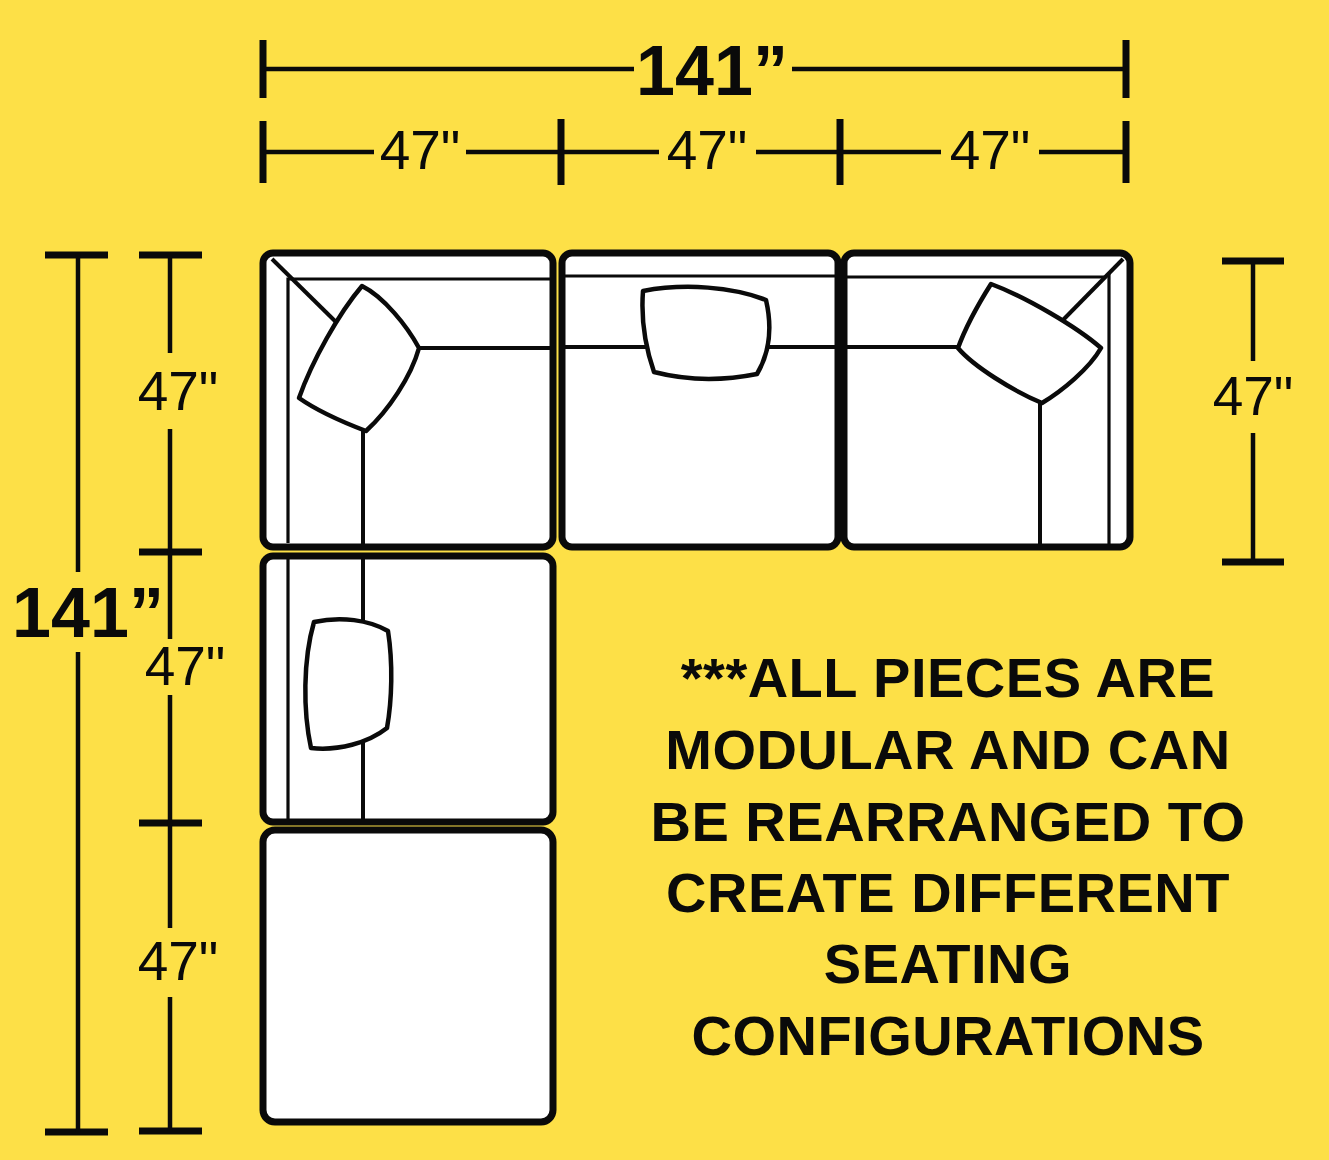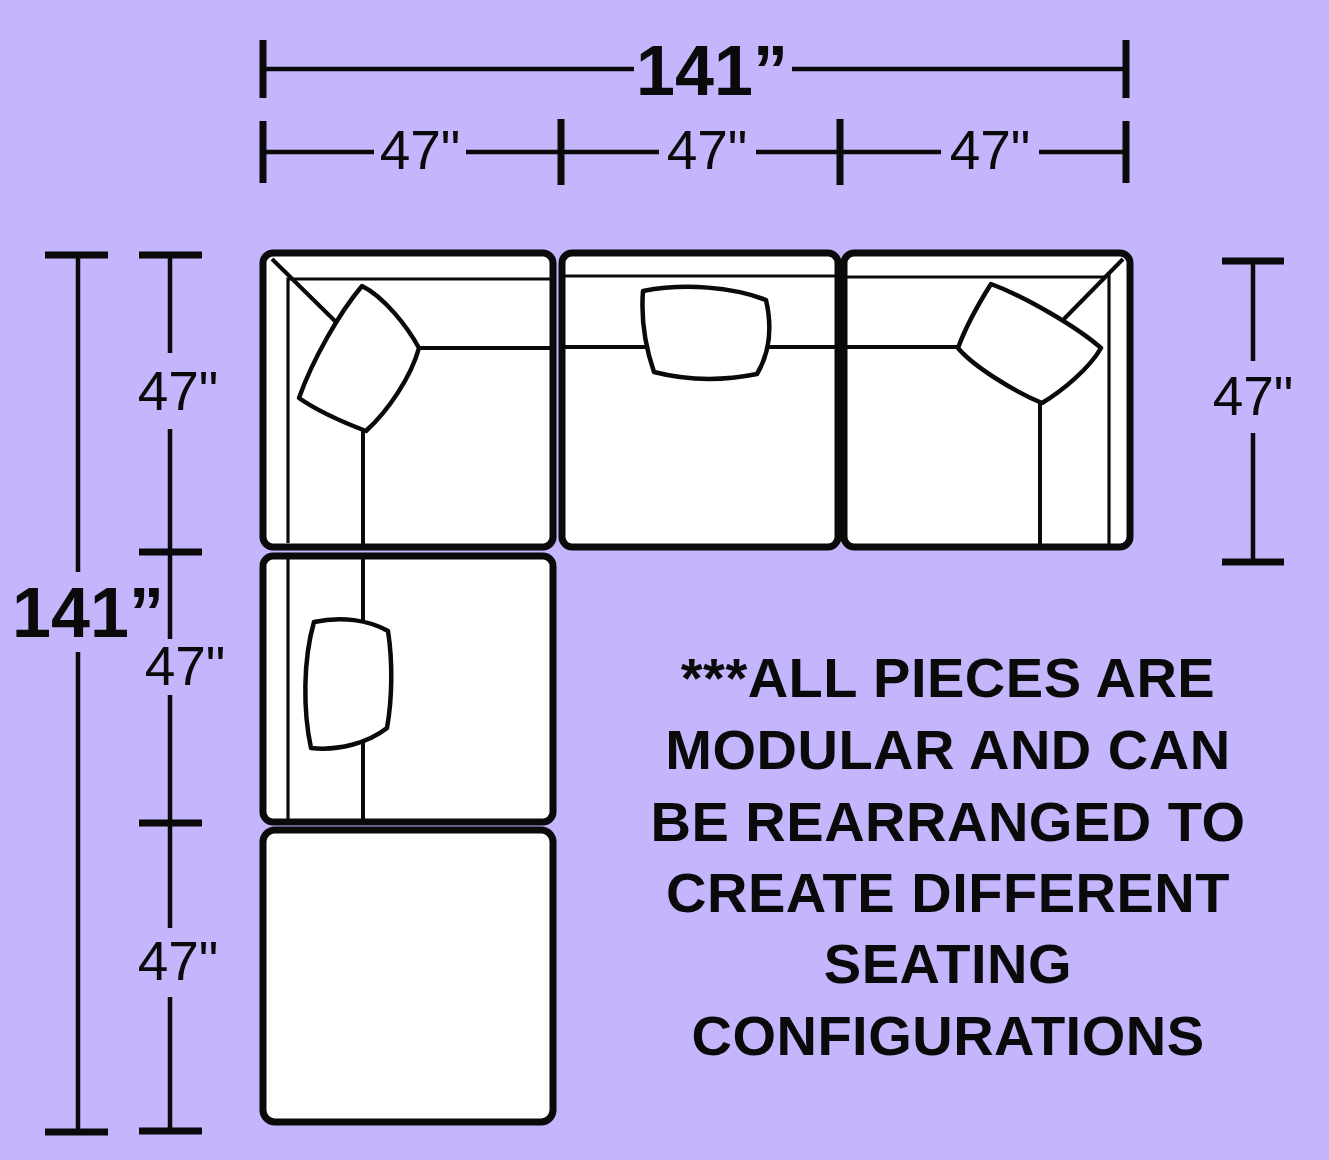--- a/index.html
+++ b/index.html
@@ -1,19 +1,19 @@
 <!DOCTYPE html>
 <html><head>
 <meta charset="utf-8">
 <style>
   html,body{margin:0;padding:0;background:#e8e8e8;}
   .page{
     position:relative;
     width:1329px;height:1160px;
-    background:#c4b5fd;
+    background:#fde047;
     font-family:"Liberation Sans","DejaVu Sans",sans-serif;
     margin:0 auto;
     overflow:hidden;
   }
   svg{display:block;width:1329px;height:1160px;}
   .dim-line{stroke:#0a0a0a;stroke-width:4.5;fill:none;}
   .dim-tick{stroke:#0a0a0a;stroke-width:7;fill:none;}
   .piece{fill:#ffffff;stroke:#0a0a0a;stroke-width:7;}
   .inner-thin{fill:none;stroke:#0a0a0a;stroke-width:3.2;}
   .inner-med{fill:none;stroke:#0a0a0a;stroke-width:4;}

